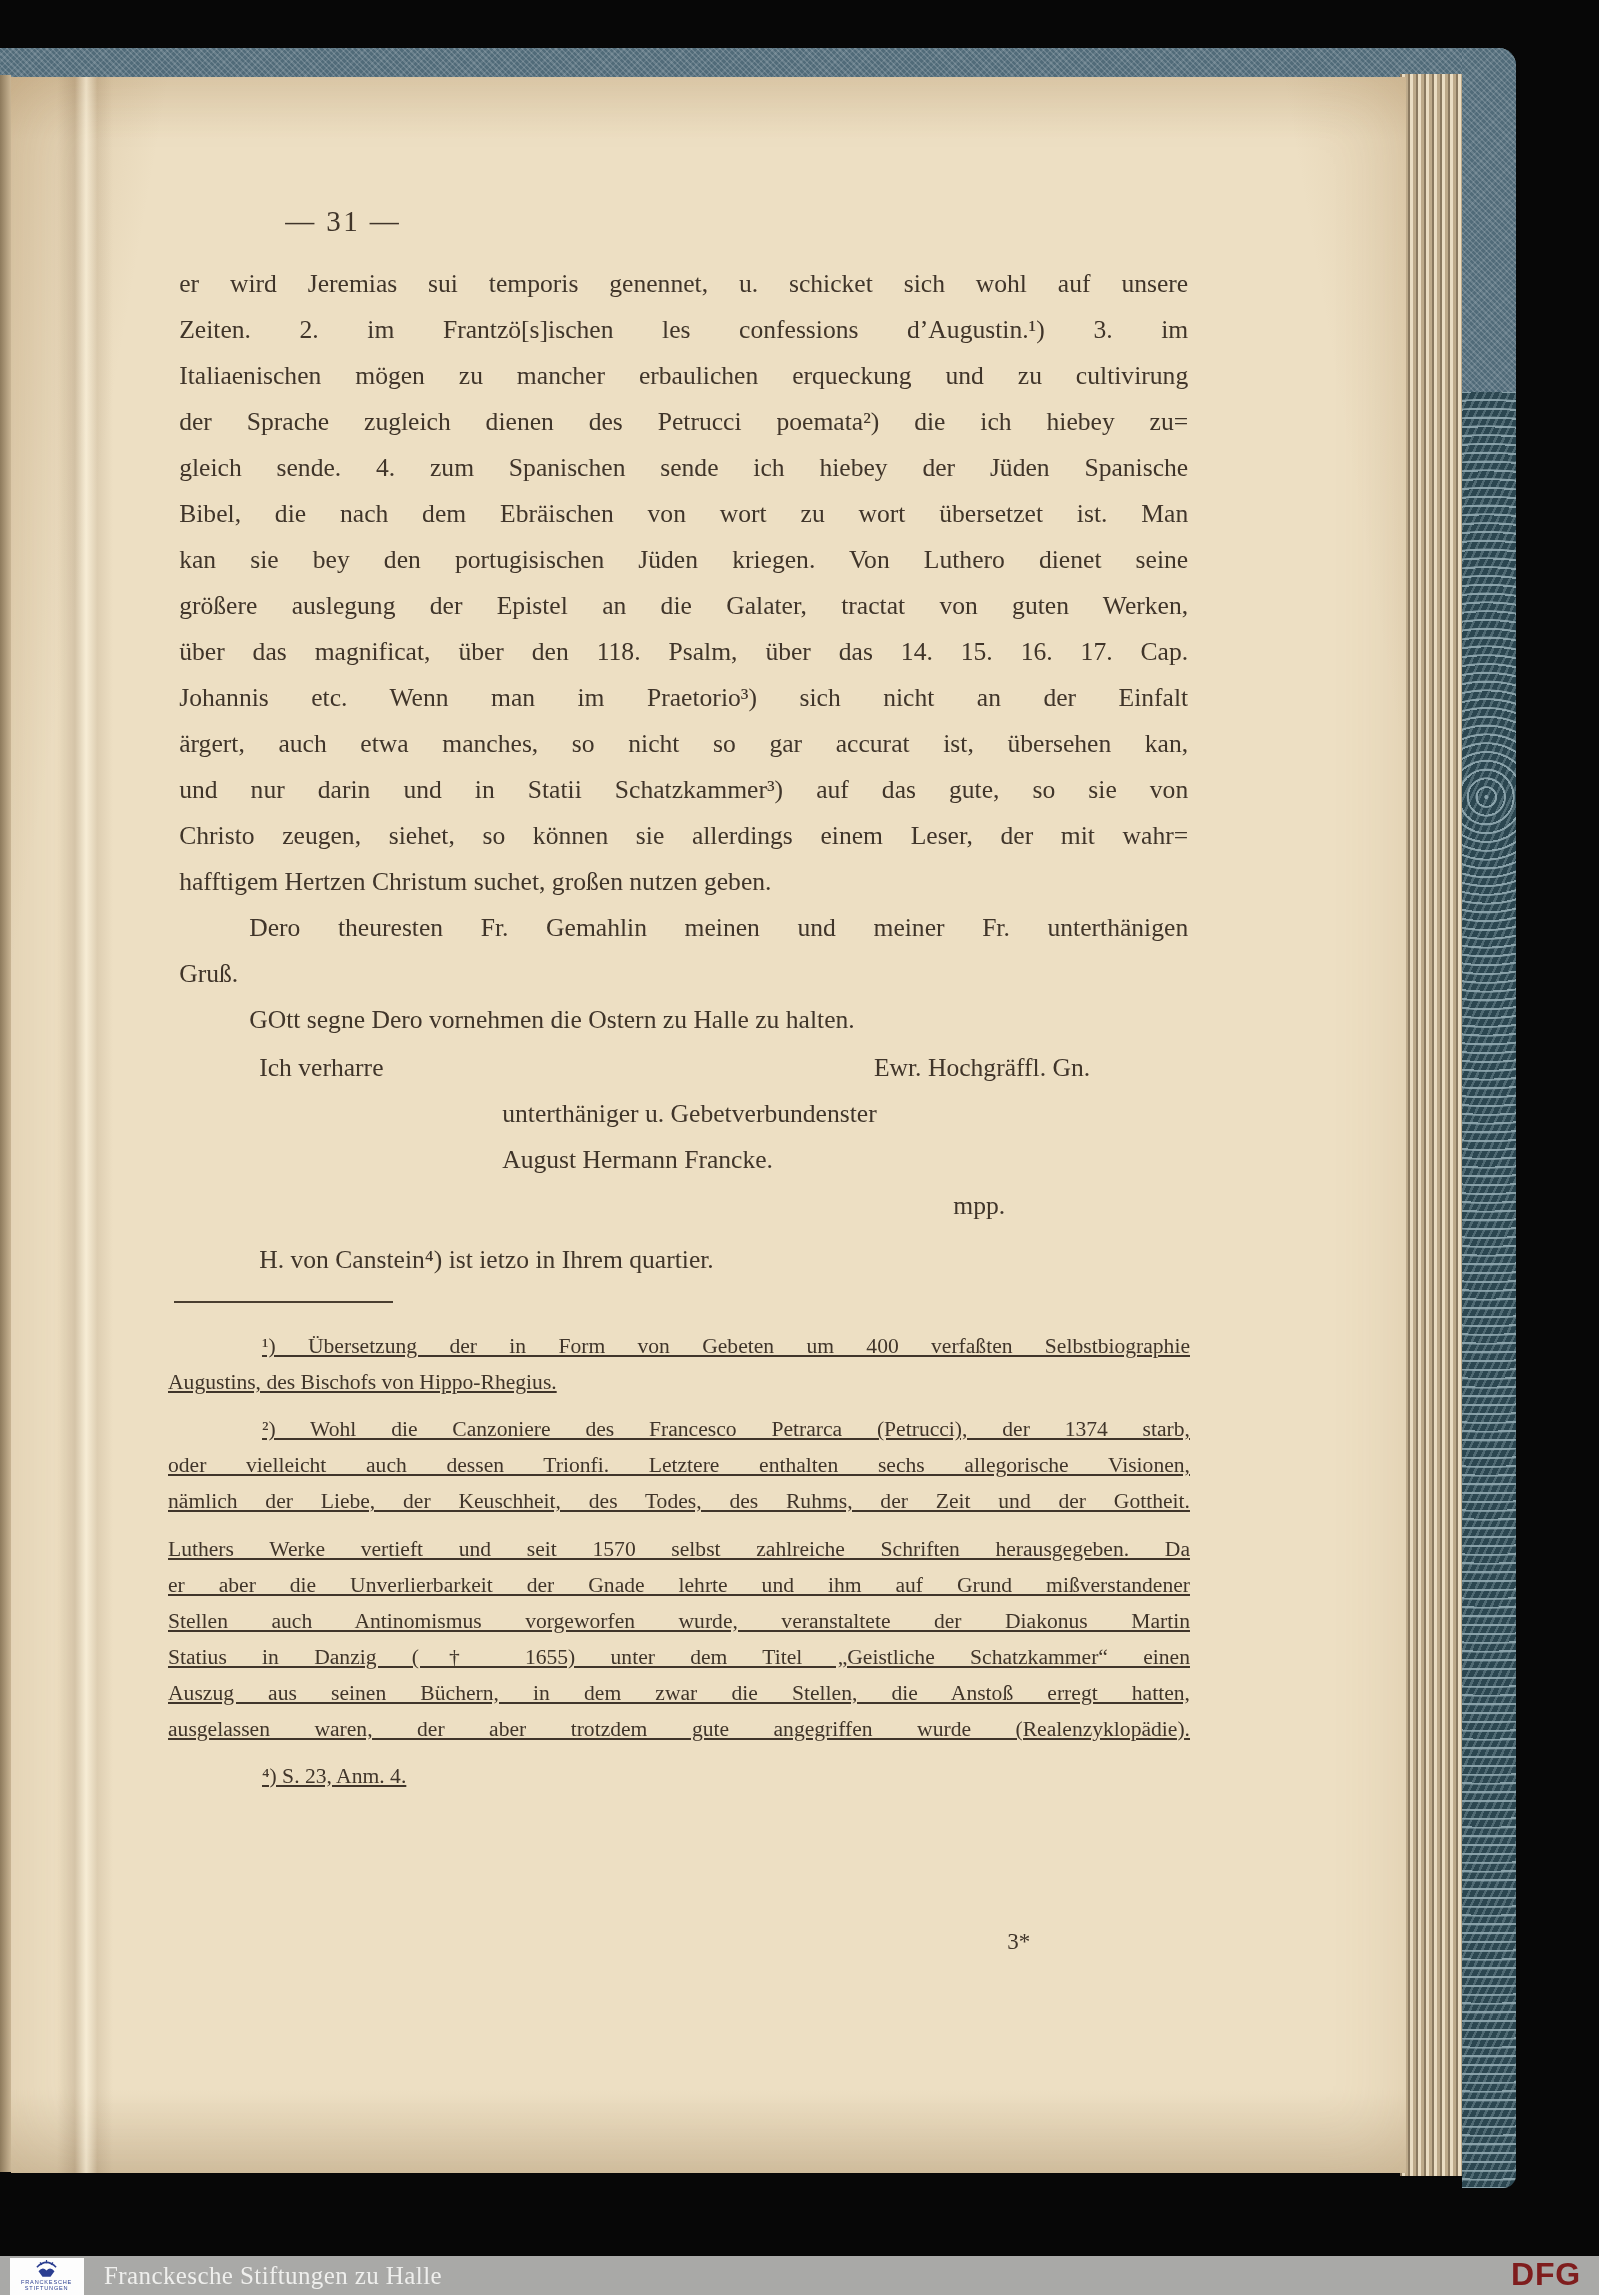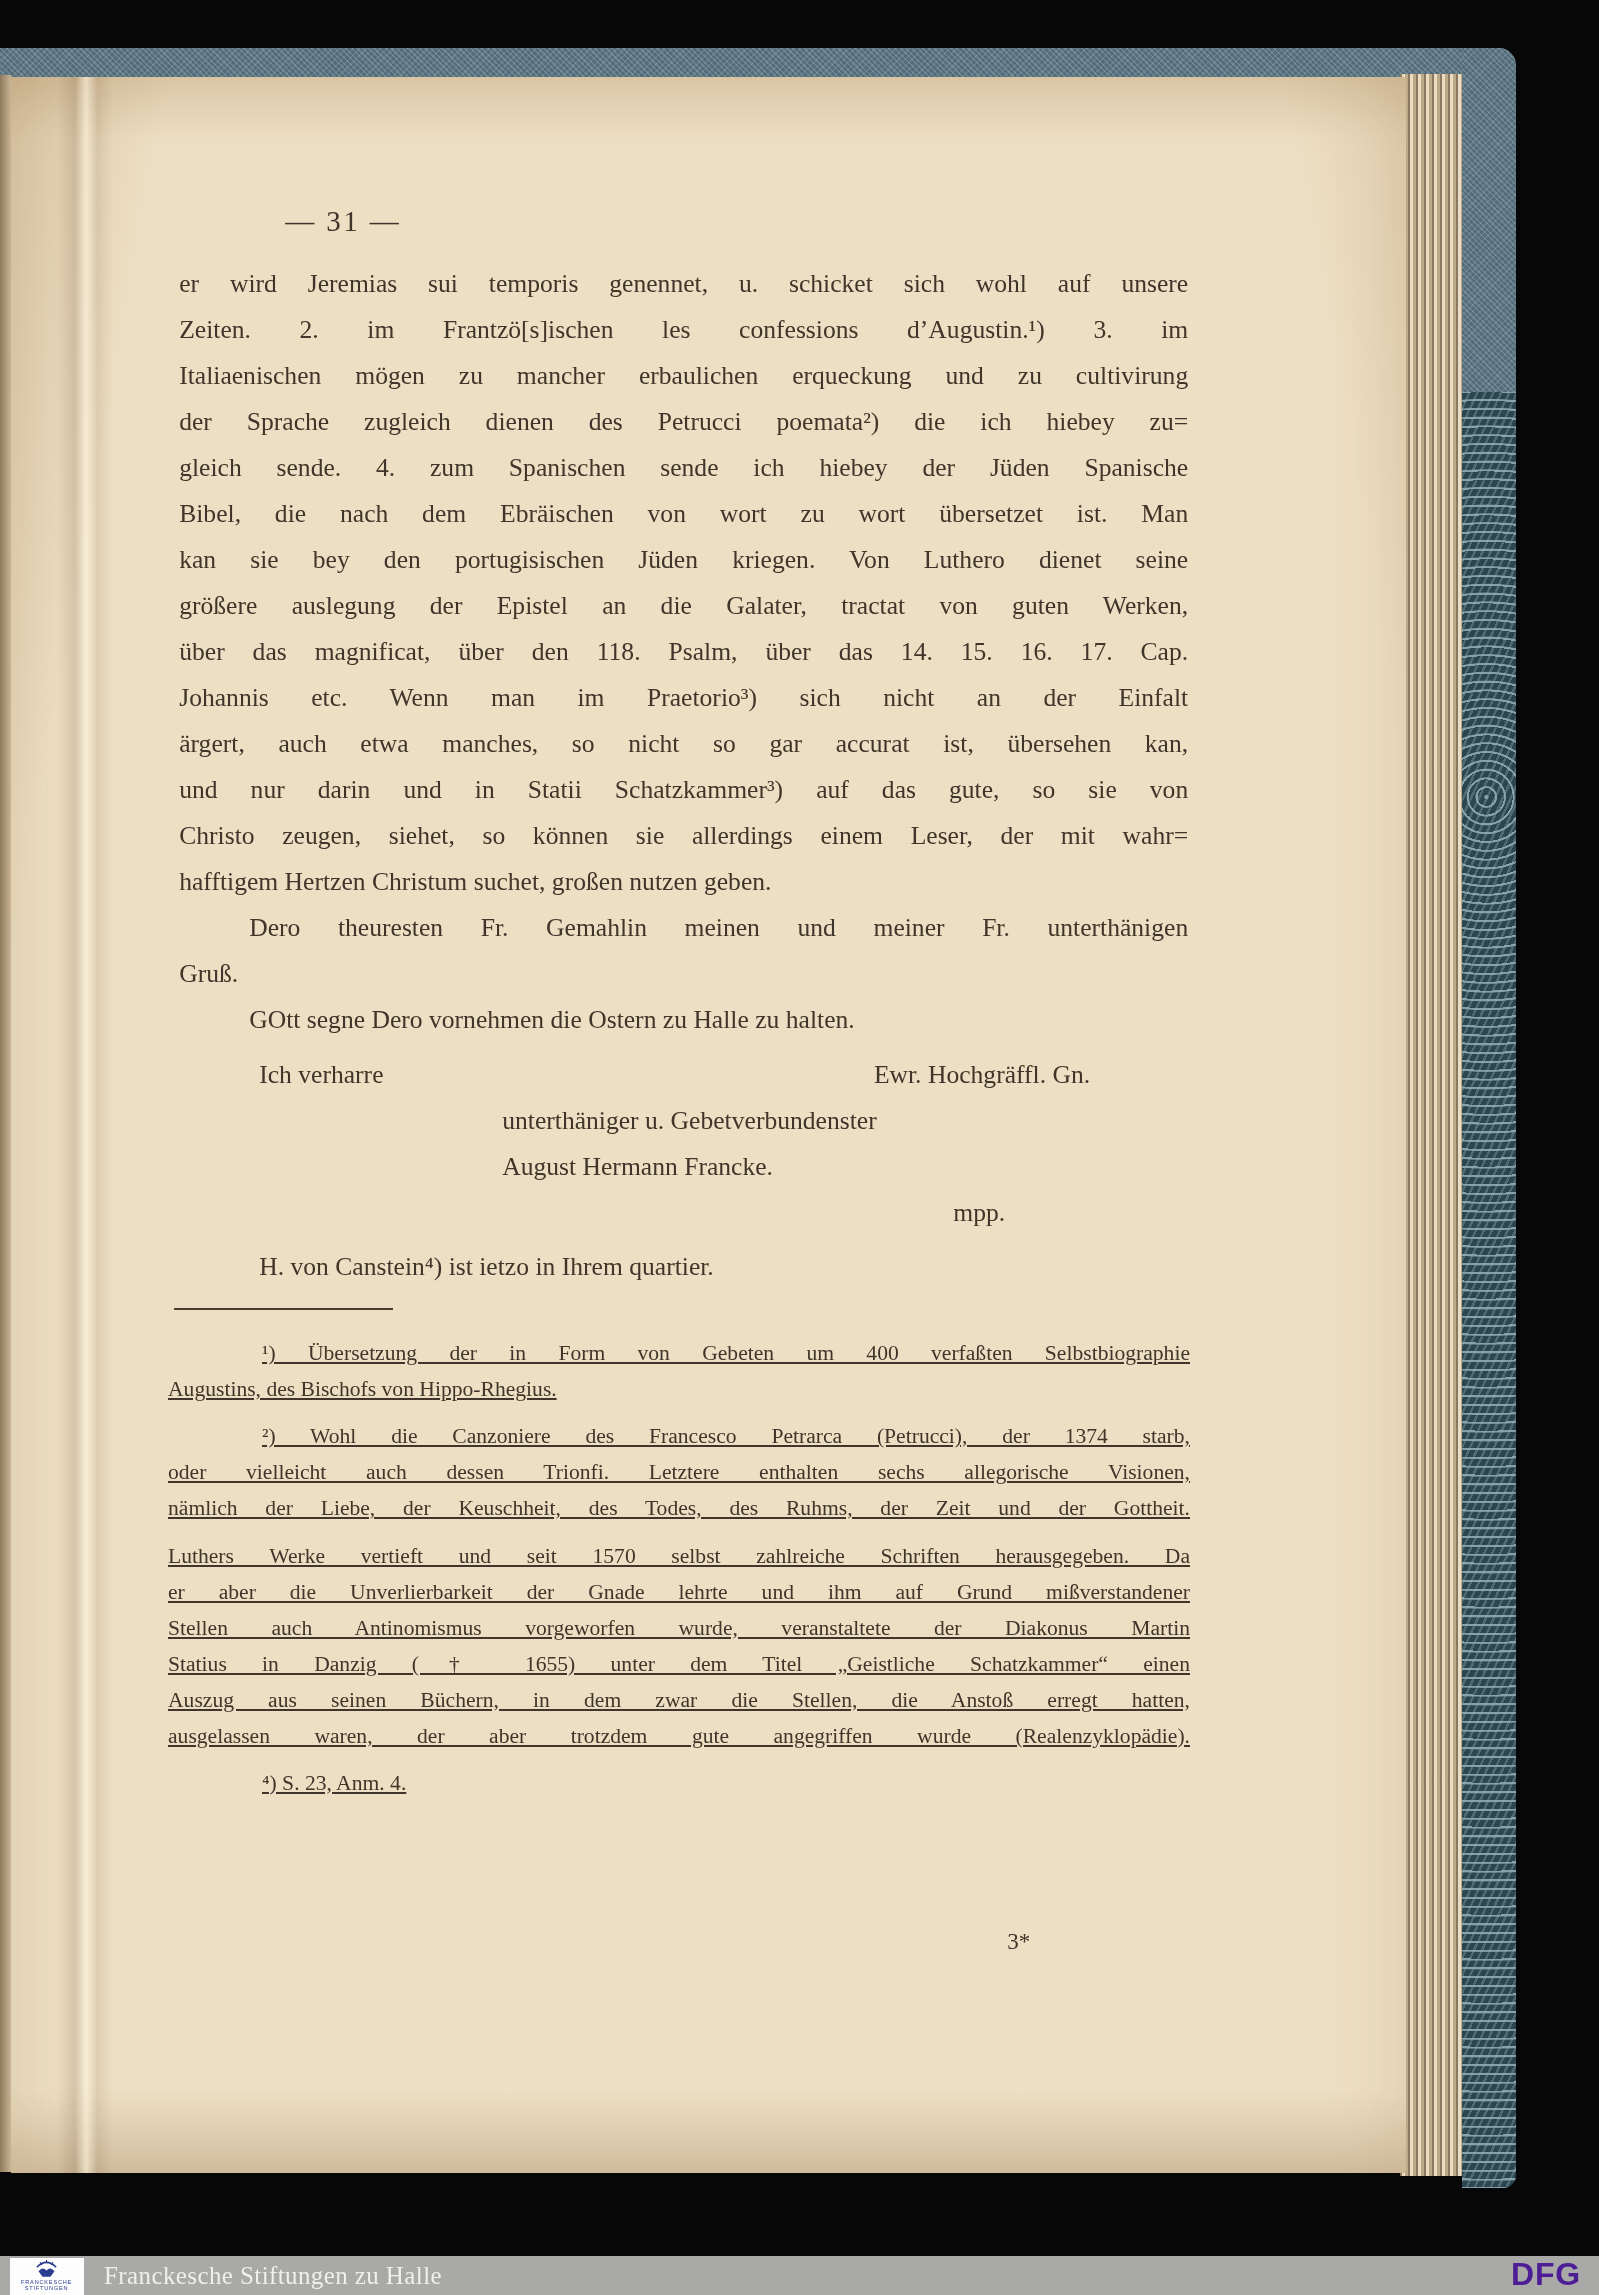--- a/index.html
+++ b/index.html
@@ -42,21 +42,21 @@
   .pagenum{position:absolute;left:274px;top:128px;width:400px;text-align:left;
     font-size:29px;letter-spacing:2.4px;}
 
   .text-block{position:absolute;left:168px;top:184px;width:1009px;}
   .bodyline{font-size:25.6px;line-height:46px;}
   .jline{text-align:justify;text-align-last:justify;}
   .indent1{text-indent:70px;}
   .para{margin-top:0;}
 
   .closing-row{display:flex;justify-content:space-between;padding:0 98px 0 80px;
-    font-size:25.6px;line-height:46px;margin-top:9px;}
+    font-size:25.6px;line-height:46px;margin-top:2px;}
   .sub-center{margin-left:323px;width:689px;font-size:25.6px;line-height:46px;}
   .sub-mpp{margin-left:560px;width:480px;text-align:center;font-size:25.6px;line-height:46px;}
   .postscript{margin-top:8px;font-size:25.6px;line-height:46px;text-indent:80px;}
 
   .fn-sep{margin:17.6px 0 0 -4.8px;width:219px;border-top:2.4px solid #4a3e30;}
   .footnotes{margin-left:-11.2px;width:1022px;margin-top:25.6px;}
   .fn{margin-top:11.2px;}
   .fn:first-child{margin-top:0;}
   .fnline{font-size:21.6px;line-height:36px;text-decoration:underline;}
   .fn-first{text-indent:94px;}
@@ -65,21 +65,21 @@
   
   .footer-bar{position:absolute;left:0;top:2256px;width:1600px;height:40px;background:#a9a9a7;}
   .logo-box{position:absolute;left:9.6px;top:1.6px;width:74px;height:37px;background:#fdfdfd;
     display:flex;flex-direction:column;align-items:center;justify-content:center;}
   .logo-caption{font-family:"Liberation Sans","DejaVu Sans",sans-serif;font-size:5.6px;line-height:6.4px;
     color:#2b3e91;letter-spacing:0.8px;text-align:center;width:64px;margin-top:0.8px;}
   .institution{position:absolute;left:104px;top:0;height:40px;display:flex;align-items:center;
     color:#efefed;font-size:25px;letter-spacing:0.4px;}
   .dfg{position:absolute;right:19px;top:0;height:36px;display:flex;align-items:center;
     font-family:"Liberation Sans","DejaVu Sans",sans-serif;font-weight:bold;font-size:32px;
-    color:#4c1d95;letter-spacing:0.8px;}
+    color:#7f1d1d;letter-spacing:0.8px;}
 </style>
 </head>
 <body>
 
 <div class="stage">
 
   <div class="cloth-top"></div>
   <div class="edge-left"></div>
   <div class="page-stack"></div>
   <div class="cover-right">

